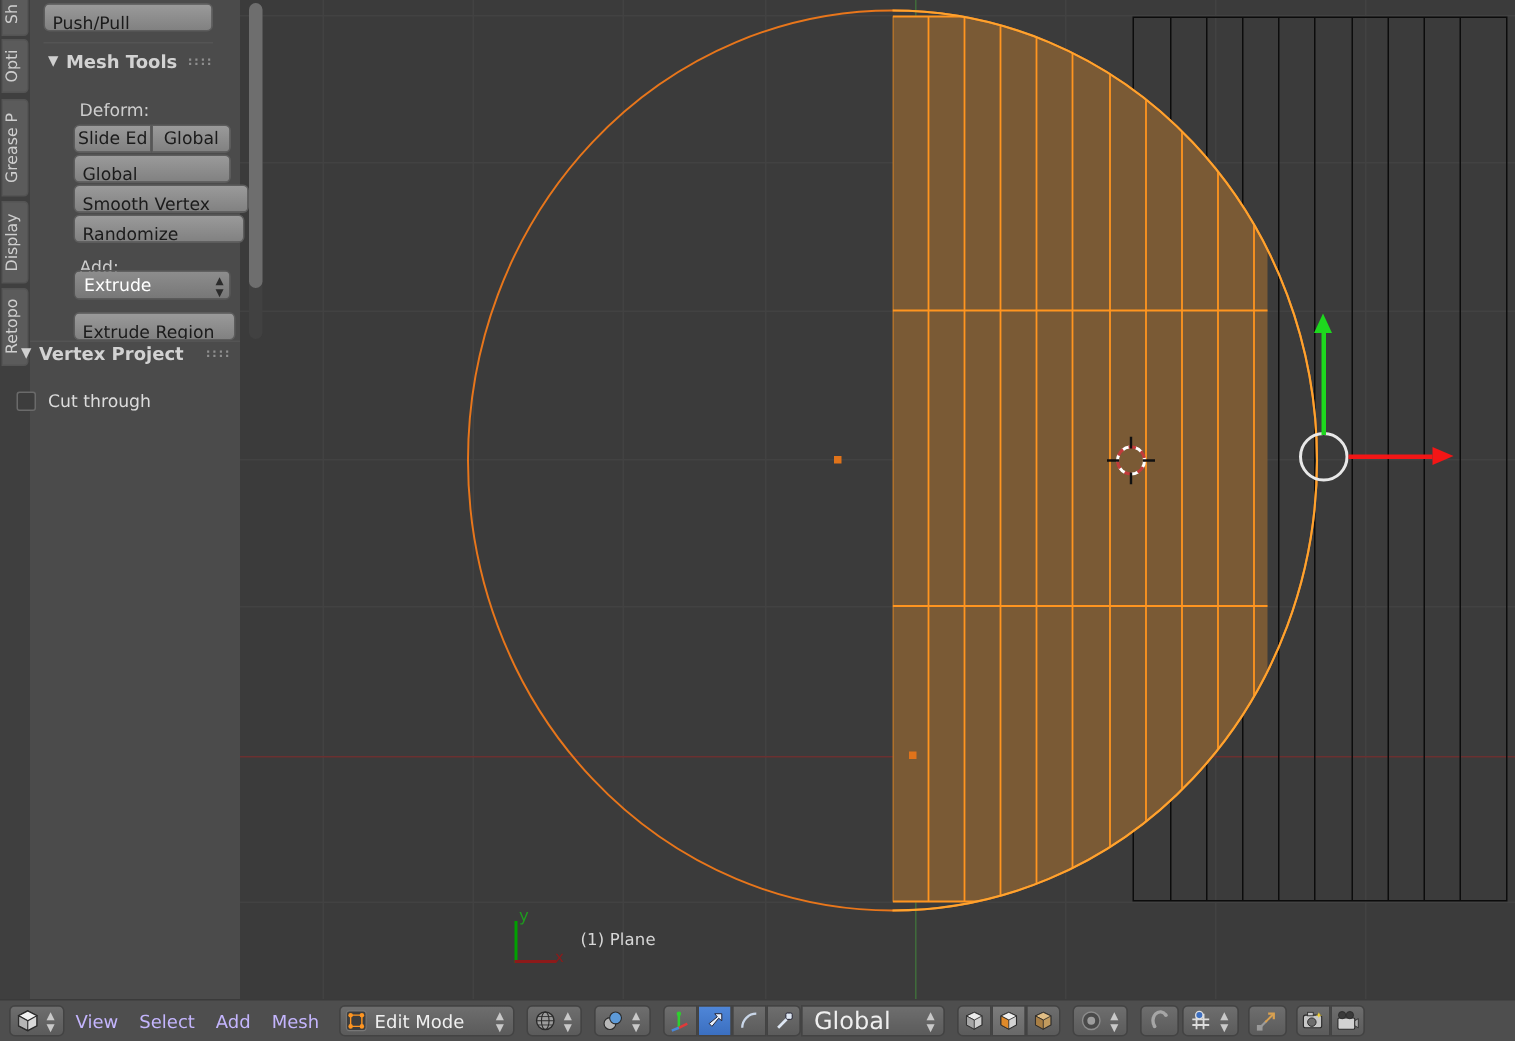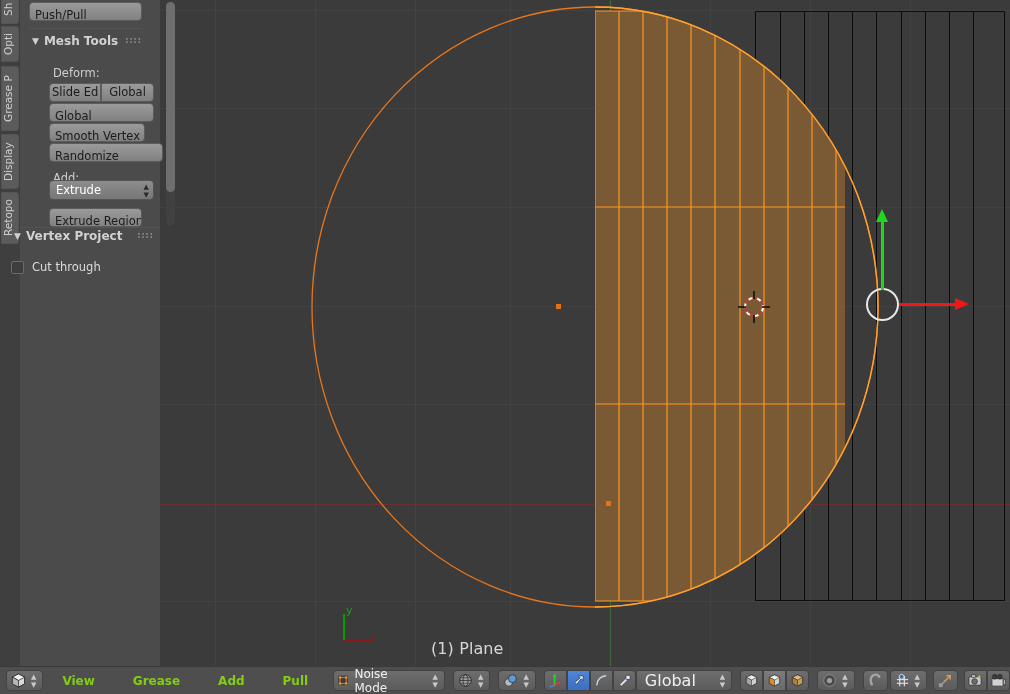--- a/index.html
+++ b/index.html
@@ -74,22 +74,22 @@
   }
 
   
   #gizmo { position: absolute; left: 183px; top: 606px; width: 46px; height: 42px; }
   #gizmo .g-y { position: absolute; left: 0; top: 8px; width: 2px; height: 28px; background: #00a000; }
   #gizmo .g-x { position: absolute; left: 0; top: 34px; width: 28px; height: 2px; background: #8d1a1a; }
   #gizmo .g-ylbl { position: absolute; left: 3px; top: -2px; color: #1e9b1e; font-size: 11px; }
   #gizmo .g-xlbl { position: absolute; left: 27px; top: 27px; color: #8d1a1a; font-size: 10px; }
 
   #obj-name {
-    position: absolute; left: 227px; top: 639px;
-    color: #d7d7d7; font-size: 16px; letter-spacing: .1px; margin-left: 44px;
+    position: absolute; left: 227px; top: 620px;
+    color: #d7d7d7; font-size: 11px; letter-spacing: .1px;
   }
 
   
   #toolshelf {
     position: absolute; left: 0; top: 0; width: 160px; height: 666px;
     background: #4b4b4b;
   }
   #shelf-tabs {
     position: absolute; left: 0; top: 0; width: 20px; height: 666px;
     background: #3f3f3f;
@@ -162,21 +162,21 @@
 
   
   #header {
     position: absolute; left: 0; bottom: 0; width: 1010px; height: 28px;
     background: #4e4e4e;
     border-top: 1px solid #3a3a3a;
     display: flex; align-items: center;
     padding-left: 6px; gap: 0;
   }
   .menu-item {
-    color: #84cc16; font-size: 12px; padding: 0 19px; line-height: 26px; font-weight: bold;
+    color: #c4b5fd; font-size: 12px; padding: 0 7px; line-height: 26px;
   }
   .hdr-btn {
     background: linear-gradient(#6e6e6e, #5b5b5b);
     border: 1px solid #434343; border-radius: 4px;
     height: 21px; display: flex; align-items: center;
     padding: 0 4px; gap: 3px;
   }
   .hdr-group { display: flex; align-items: center; margin-left: 6px; }
   .hdr-group .seg {
     background: linear-gradient(#6e6e6e, #5b5b5b);
@@ -332,31 +332,31 @@
         <span>Mesh Tools</span>
         <span class="grip">::::</span>
       </div>
 
       <div class="sect-label" style="position:absolute; left:33px; top:66px;">Deform:</div>
 
       <div class="btn center" style="position:absolute; left:29px; top:83px; width:52px; border-radius:4px 0 0 4px;">Slide Ed</div>
       <div class="btn center" style="position:absolute; left:81px; top:83px; width:53px; border-radius:0 4px 4px 0;">Global</div>
 
       <div class="btn" style="position:absolute; left:29px; top:103px; width:105px;">Global</div>
-      <div class="btn" style="position:absolute; left:29px; top:123px; width:96px;">Smooth Vertex</div>
+      <div class="btn" style="position:absolute; left:29px; top:123px; width:117px;">Smooth Vertex</div>
       <div class="btn" style="position:absolute; left:29px; top:143px; width:114px;">Randomize</div>
 
       <div class="sect-label" style="position:absolute; left:33px; top:171px;">Add:</div>
 
       <div class="dropdown" style="position:absolute; left:29px; top:180px; width:105px;">
         <span>Extrude</span>
         <span class="dd-arrows">▲<br>▼</span>
       </div>
 
-      <div class="btn" style="position:absolute; left:29px; top:208px; width:93px;">Extrude Region</div>
+      <div class="btn" style="position:absolute; left:29px; top:208px; width:108px;">Extrude Region</div>
 
       <div id="shelf-scroll">
         <div class="thumb"></div>
       </div>
 
       <div class="hr" style="position:absolute; left:0px; top:227px; width:140px;"></div>
 
       <div class="panel-header" style="position:absolute; left:-6px; top:229px; width:140px;">
         <span class="tri">▼</span>
         <span>Vertex Project</span>
@@ -376,34 +376,34 @@
     <div class="hdr-btn">
       <svg class="ico" viewBox="0 0 16 16">
         <path d="M8 1 L14.5 4.4 L14.5 11.6 L8 15 L1.5 11.6 L1.5 4.4 Z" fill="#d9d9d9" stroke="#2a2a2a" stroke-width="1"></path>
         <path d="M8 1 L14.5 4.4 L8 8 L1.5 4.4 Z" fill="#f2f2f2" stroke="#2a2a2a" stroke-width=".8"></path>
         <path d="M8 8 L8 15 L1.5 11.6 L1.5 4.4 Z" fill="#b5b5b5" stroke="#2a2a2a" stroke-width=".8"></path>
       </svg>
       <span class="spin">▲<br>▼</span>
     </div>
 
     <span class="menu-item">View</span>
-    <span class="menu-item">Grease</span>
+    <span class="menu-item">Select</span>
     <span class="menu-item">Add</span>
-    <span class="menu-item">Pull</span>
+    <span class="menu-item">Mesh</span>
 
     <div class="mode-box">
       <svg class="ico" viewBox="0 0 16 16">
         <rect x="1" y="1" width="14" height="14" rx="2" fill="#3d3d3d" stroke="#777" stroke-width=".8"></rect>
         <path d="M4 4 L12 4 L12 12 L4 12 Z" fill="none" stroke="#ff9520" stroke-width="1"></path>
         <circle cx="4" cy="4" r="1.6" fill="#ff9520"></circle>
         <circle cx="12" cy="4" r="1.6" fill="#ff9520"></circle>
         <circle cx="4" cy="12" r="1.6" fill="#ff9520"></circle>
         <circle cx="12" cy="12" r="1.6" fill="#ff9520"></circle>
       </svg>
-      <span class="mode-label">Noise Mode</span>
+      <span class="mode-label">Edit Mode</span>
       <span class="spin" style="margin-left:14px;">▲<br>▼</span>
     </div>
 
     <div class="hdr-btn" style="margin-left:8px;">
       <svg class="ico" viewBox="0 0 16 16">
         <circle cx="8" cy="8" r="6.2" fill="#9c9c9c" stroke="#2b2b2b" stroke-width="1"></circle>
         <ellipse cx="8" cy="8" rx="2.7" ry="6.2" fill="none" stroke="#2b2b2b" stroke-width=".8"></ellipse>
         <line x1="1.8" y1="8" x2="14.2" y2="8" stroke="#2b2b2b" stroke-width=".8"></line>
         <line x1="2.8" y1="5" x2="13.2" y2="5" stroke="#2b2b2b" stroke-width=".6"></line>
         <line x1="2.8" y1="11" x2="13.2" y2="11" stroke="#2b2b2b" stroke-width=".6"></line>

